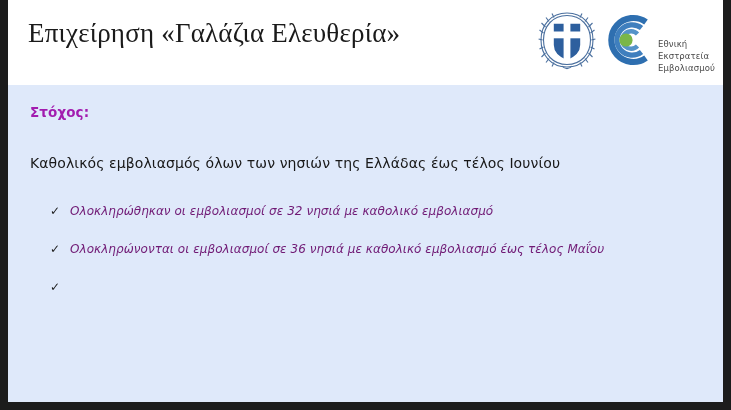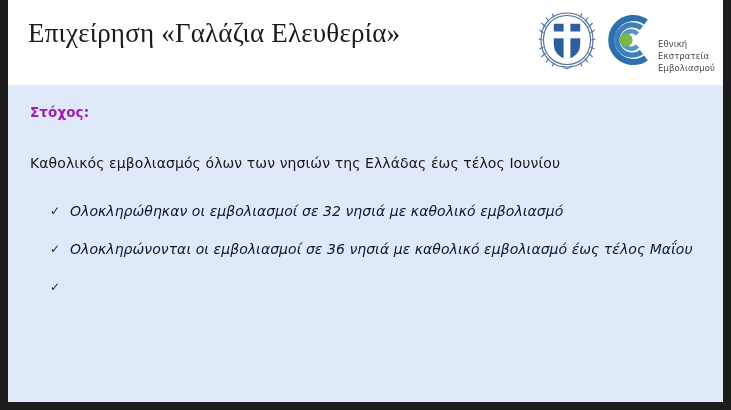--- a/index.html
+++ b/index.html
@@ -143,24 +143,24 @@
     font-family: "DejaVu Sans", sans-serif;
     font-size: 12px;
     line-height: 16px;
     color: #1c1c1c;
     flex: 0 0 auto;
     width: 11px;
   }
 
   .bullet-text {
     font-family: "DejaVu Sans", "Liberation Sans", sans-serif;
-    font-size: 14px;
+    font-size: 12px;
     line-height: 16px;
     font-style: italic;
-    color: #0f172a;
+    color: #701a75;
     letter-spacing: 0.05px;
     white-space: nowrap;
   }
 </style>
 </head>
 <body>
 
 <div class="slide-frame">
   <div class="slide">
 

